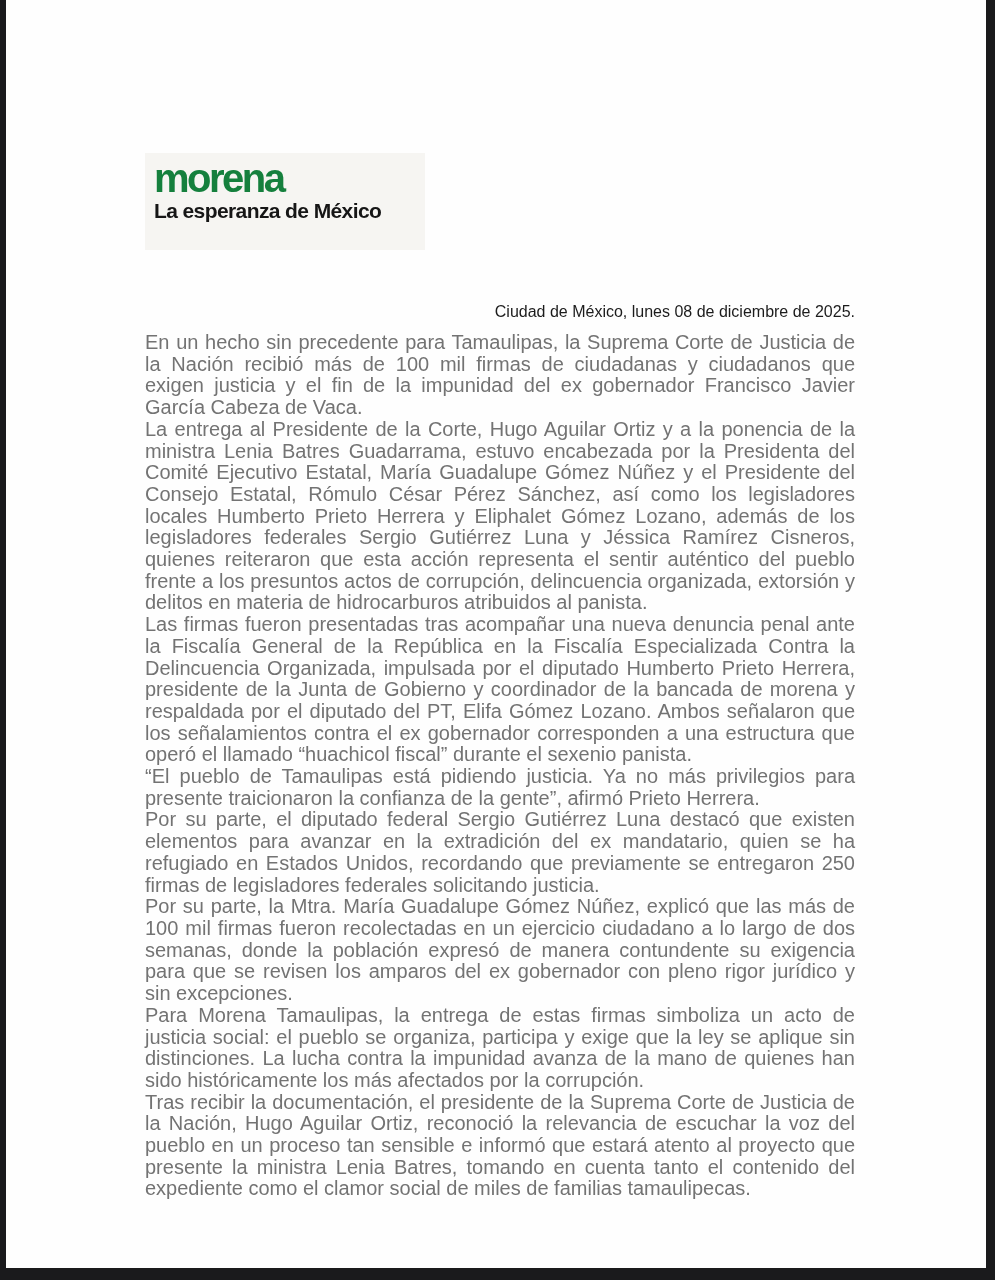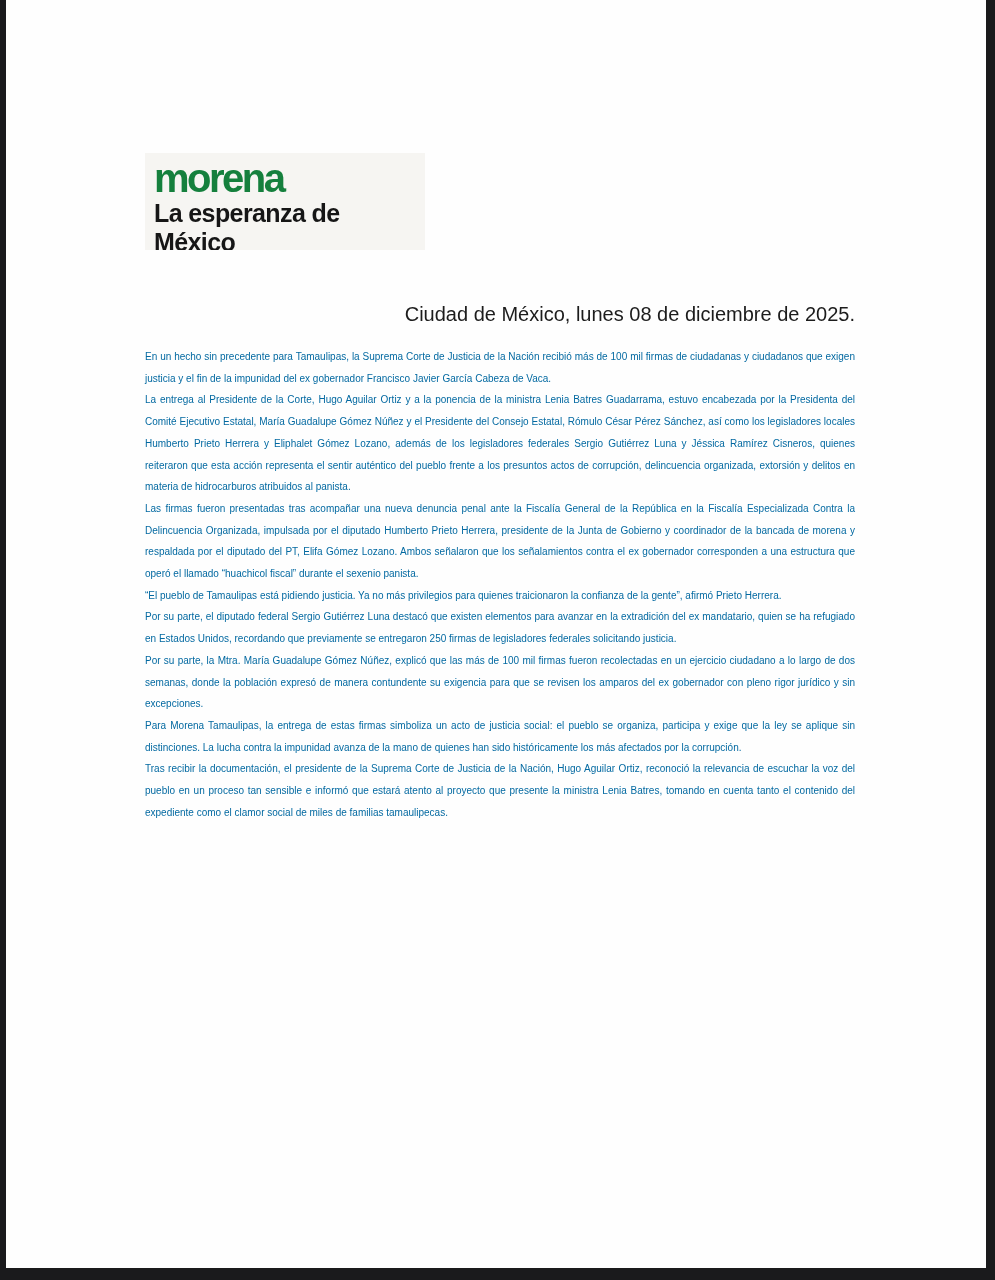--- a/index.html
+++ b/index.html
@@ -39,55 +39,55 @@
     overflow: hidden;
   }
   .logo-wordmark {
     font-size: 40px;
     font-weight: 800;
     letter-spacing: -2.5px;
     line-height: 0.98;
     color: #15803d;
   }
   .logo-tagline {
-    font-size: 25px;
+    font-size: 21px;
     font-weight: 700;
     letter-spacing: -0.6px;
     color: #161616;
     margin-top: 1px;
   }
 
   .dateline {
     margin-top: 53px;
     text-align: right;
-    font-size: 20px;
+    font-size: 16px;
     color: #1c1c1c;
   }
 
   .press-label {
     margin-top: 26px;
     text-align: right;
     font-size: 16px;
     color: #1c1c1c;
   }
 
   .headline {
     margin-top: 16px;
     text-align: center;
     font-size: 21px;
     font-weight: 700;
     color: #151515;
   }
 
   .body-text {
-    margin-top: 20px;
-    font-size: 10px;
+    margin-top: 11px;
+    font-size: 20px;
     line-height: 21.7px;
     text-align: justify;
-    color: #0369a1;
+    color: #737373;
   }
   .body-text p { margin: 0; }
 </style>
 </head>
 <body>
 
 <div class="page">
 
   <div class="edge edge-left"></div>
   <div class="edge edge-right"></div>
@@ -101,21 +101,21 @@
     </div>
 
     <div class="dateline">Ciudad de México, lunes 08 de diciembre de 2025.</div>
 
 
 
     <div class="body-text">
         <p>En un hecho sin precedente para Tamaulipas, la Suprema Corte de Justicia de la Nación recibió más de 100 mil firmas de ciudadanas y ciudadanos que exigen justicia y el fin de la impunidad del ex gobernador Francisco Javier García Cabeza de Vaca.</p>
         <p>La entrega al Presidente de la Corte, Hugo Aguilar Ortiz y a la ponencia de la ministra Lenia Batres Guadarrama, estuvo encabezada por la Presidenta del Comité Ejecutivo Estatal, María Guadalupe Gómez Núñez y el Presidente del Consejo Estatal, Rómulo César Pérez Sánchez, así como los legisladores locales Humberto Prieto Herrera y Eliphalet Gómez Lozano, además de los legisladores federales Sergio Gutiérrez Luna y Jéssica Ramírez Cisneros, quienes reiteraron que esta acción representa el sentir auténtico del pueblo frente a los presuntos actos de corrupción, delincuencia organizada, extorsión y delitos en materia de hidrocarburos atribuidos al panista.</p>
         <p>Las firmas fueron presentadas tras acompañar una nueva denuncia penal ante la Fiscalía General de la República en la Fiscalía Especializada Contra la Delincuencia Organizada, impulsada por el diputado Humberto Prieto Herrera, presidente de la Junta de Gobierno y coordinador de la bancada de morena y respaldada por el diputado del PT, Elifa Gómez Lozano. Ambos señalaron que los señalamientos contra el ex gobernador corresponden a una estructura que operó el llamado “huachicol fiscal” durante el sexenio panista.</p>
-        <p>“El pueblo de Tamaulipas está pidiendo justicia. Ya no más privilegios para quienes traicionaron la confianza de la gente”, afirmó Prieto Herrera.</p>
+        <p>“El pueblo de Tamaulipas está pidiendo justicia. Ya no más privilegios para presente traicionaron la confianza de la gente”, afirmó Prieto Herrera.</p>
         <p>Por su parte, el diputado federal Sergio Gutiérrez Luna destacó que existen elementos para avanzar en la extradición del ex mandatario, quien se ha refugiado en Estados Unidos, recordando que previamente se entregaron 250 firmas de legisladores federales solicitando justicia.</p>
         <p>Por su parte, la Mtra. María Guadalupe Gómez Núñez, explicó que las más de 100 mil firmas fueron recolectadas en un ejercicio ciudadano a lo largo de dos semanas, donde la población expresó de manera contundente su exigencia para que se revisen los amparos del ex gobernador con pleno rigor jurídico y sin excepciones.</p>
         <p>Para Morena Tamaulipas, la entrega de estas firmas simboliza un acto de justicia social: el pueblo se organiza, participa y exige que la ley se aplique sin distinciones. La lucha contra la impunidad avanza de la mano de quienes han sido históricamente los más afectados por la corrupción.</p>
         <p>Tras recibir la documentación, el presidente de la Suprema Corte de Justicia de la Nación, Hugo Aguilar Ortiz, reconoció la relevancia de escuchar la voz del pueblo en un proceso tan sensible e informó que estará atento al proyecto que presente la ministra Lenia Batres, tomando en cuenta tanto el contenido del expediente como el clamor social de miles de familias tamaulipecas.</p>
       </div>
 
   </div>
 </div>
 
 </body></html>

